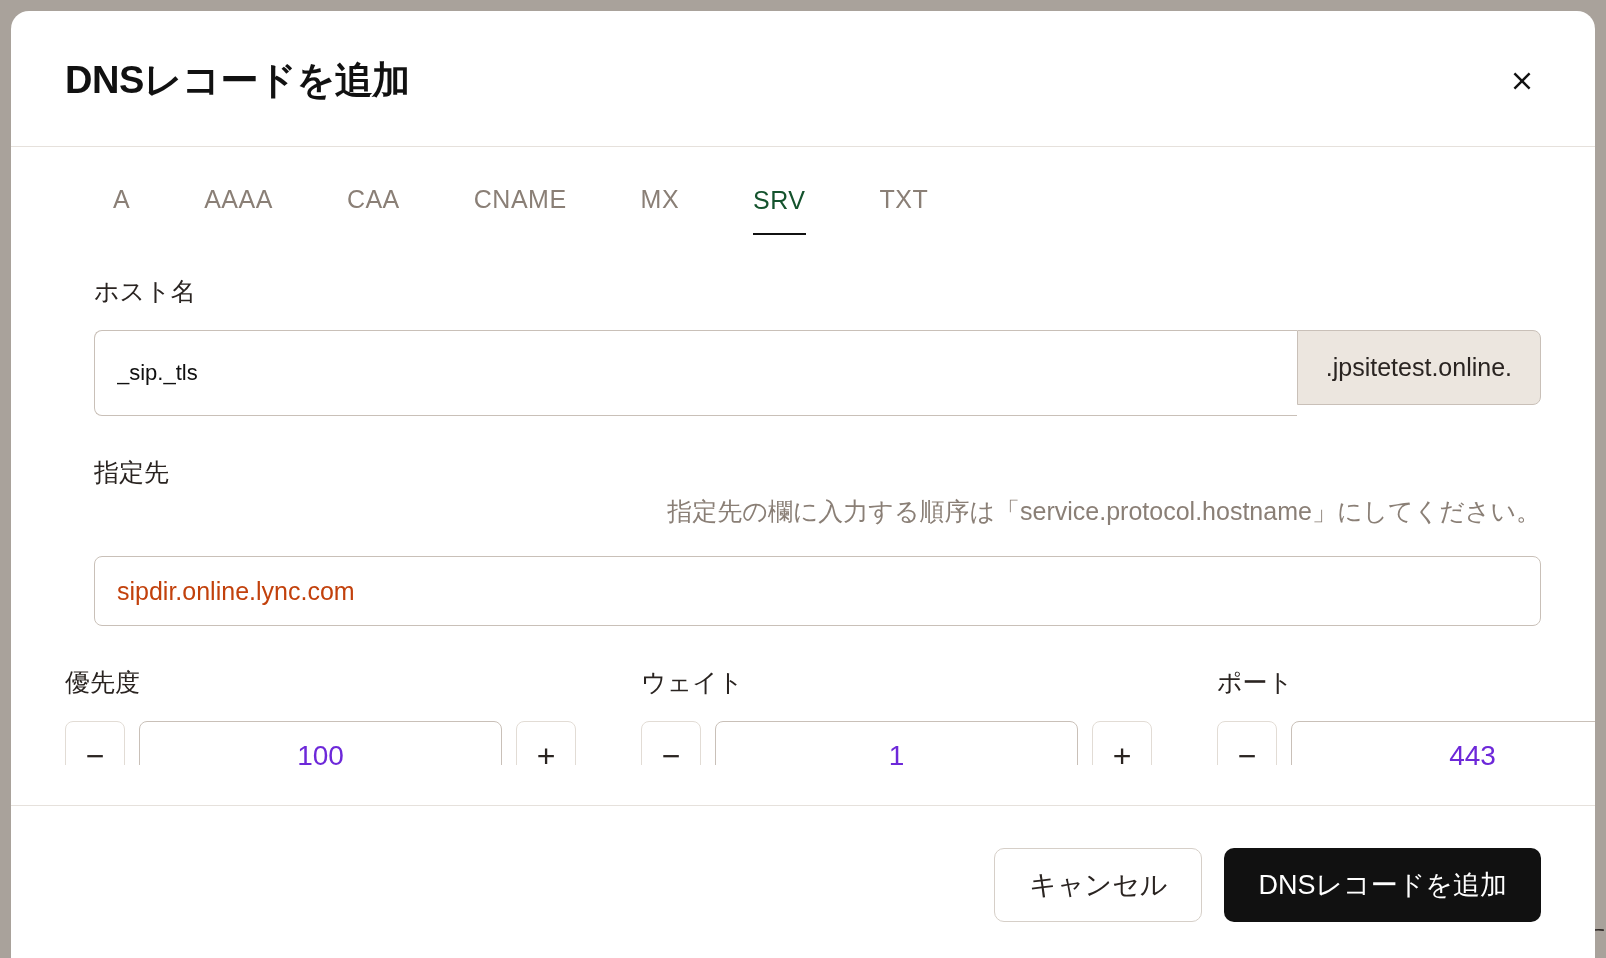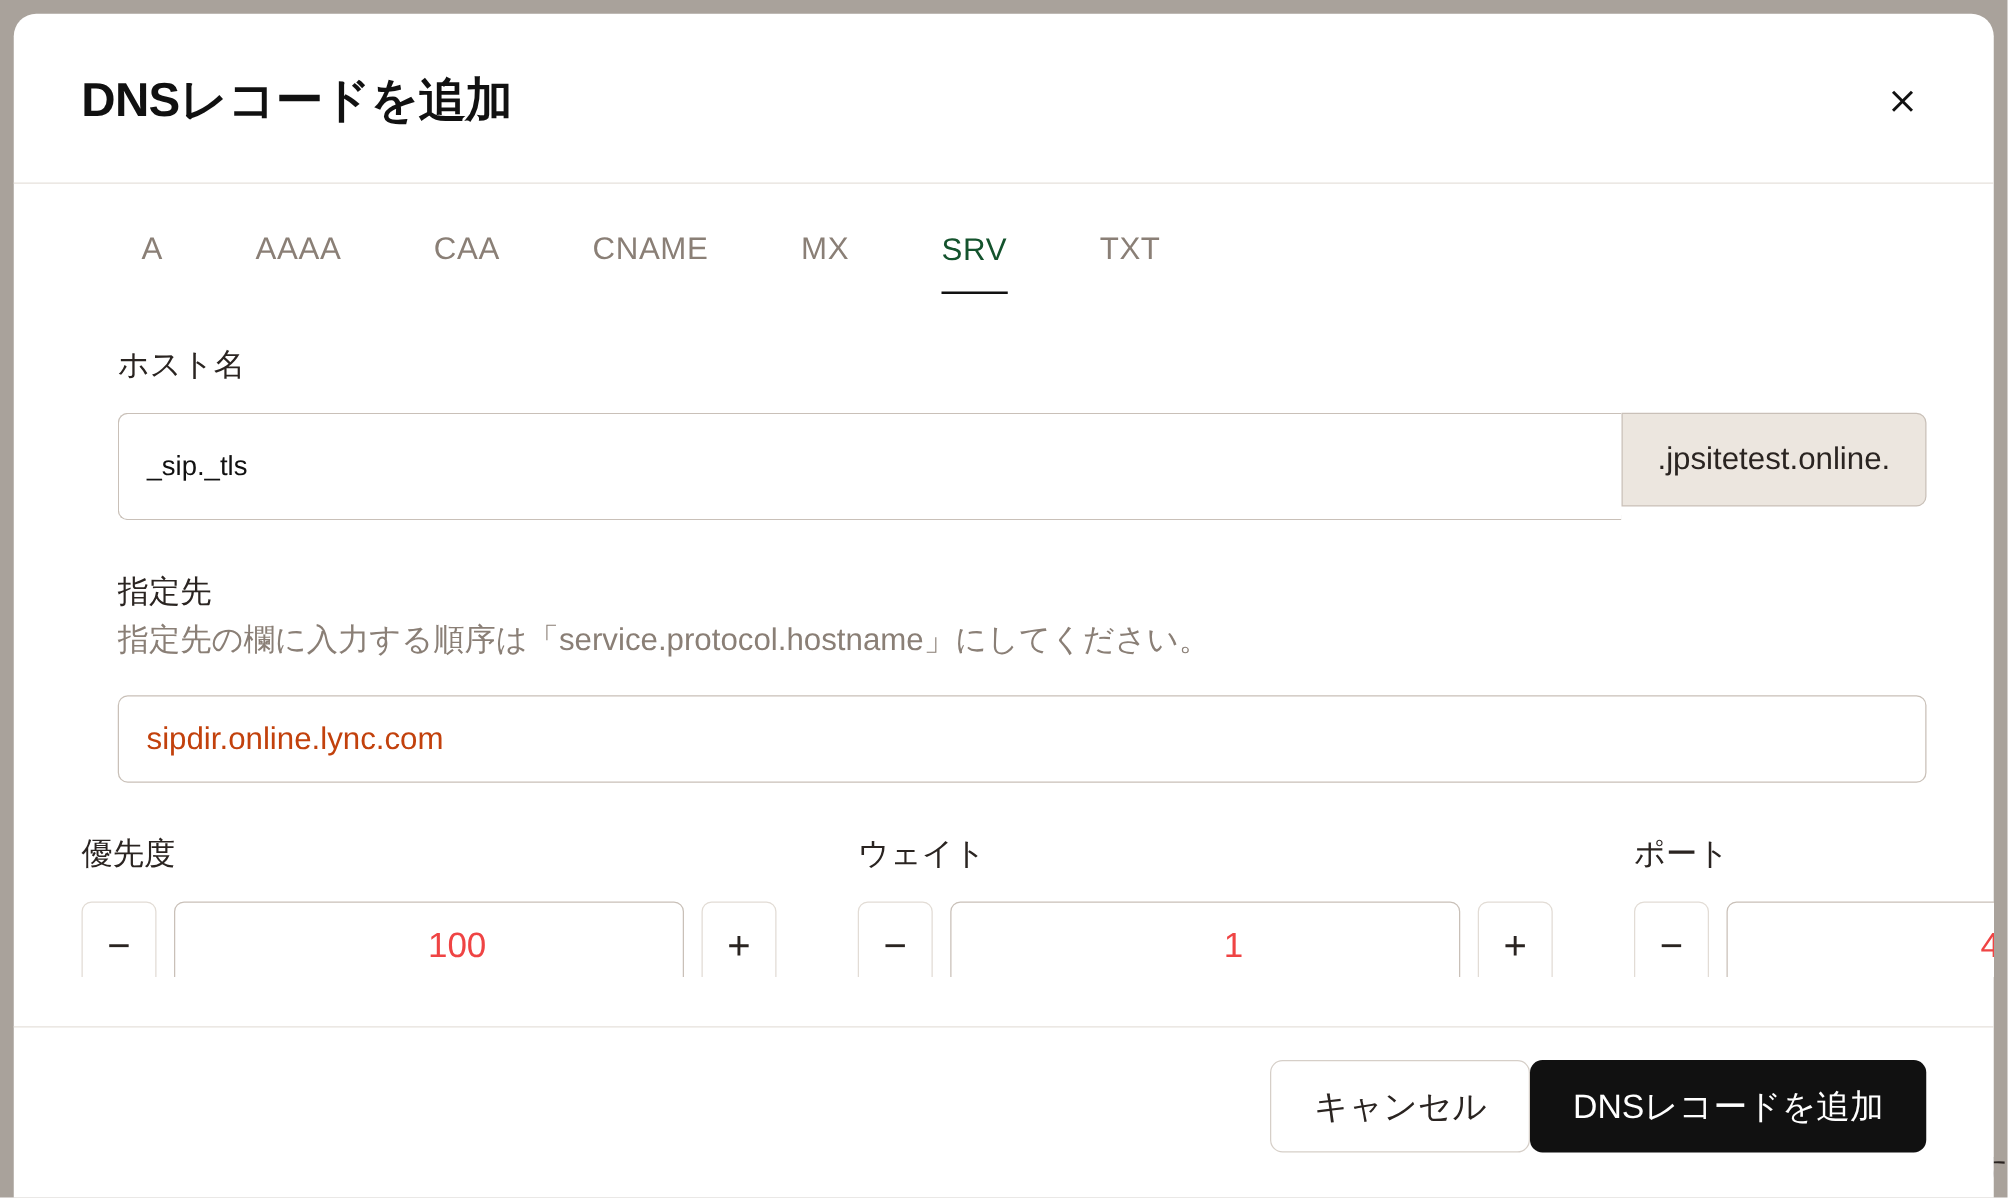--- a/index.html
+++ b/index.html
@@ -77,20 +77,21 @@
     font-size: 25px;
     color: #2a2421;
     font-weight: 400;
     margin-bottom: 4px;
   }
   .field-hint {
     font-size: 25px;
     color: #8a7f76;
     margin-top: 6px;
     margin-bottom: 28px;
+    text-align: right;
   }
   .hostname-row {
     display: flex;
     margin-top: 22px;
   }
   .hostname-input {
     flex: 1;
     height: 86px;
     border: 1.5px solid #c9c0b8;
     border-right: none;
@@ -147,30 +148,30 @@
     justify-content: center;
     line-height: 1;
   }
   .numeric-input {
     flex: 1;
     height: 70px;
     border: 1.5px solid #c9c0b8;
     border-radius: 8px;
     text-align: center;
     font-size: 28px;
-    color: #ef4444;
+    color: #6d28d9;
     outline: none;
     min-width: 120px;
-    padding-left: 45px;
   }
   .modal-footer {
     border-top: 1px solid #e6e1dc;
-    padding: 26px 54px 36px 54px;
+    padding: 42px 54px 36px 54px;
     display: flex;
     justify-content: flex-end;
+    gap: 22px;
     margin-top: 40px;
   }
   .btn {
     height: 74px;
     border-radius: 10px;
     font-size: 27px;
     font-weight: 500;
     padding: 0 34px;
     cursor: pointer;
     border: none;

